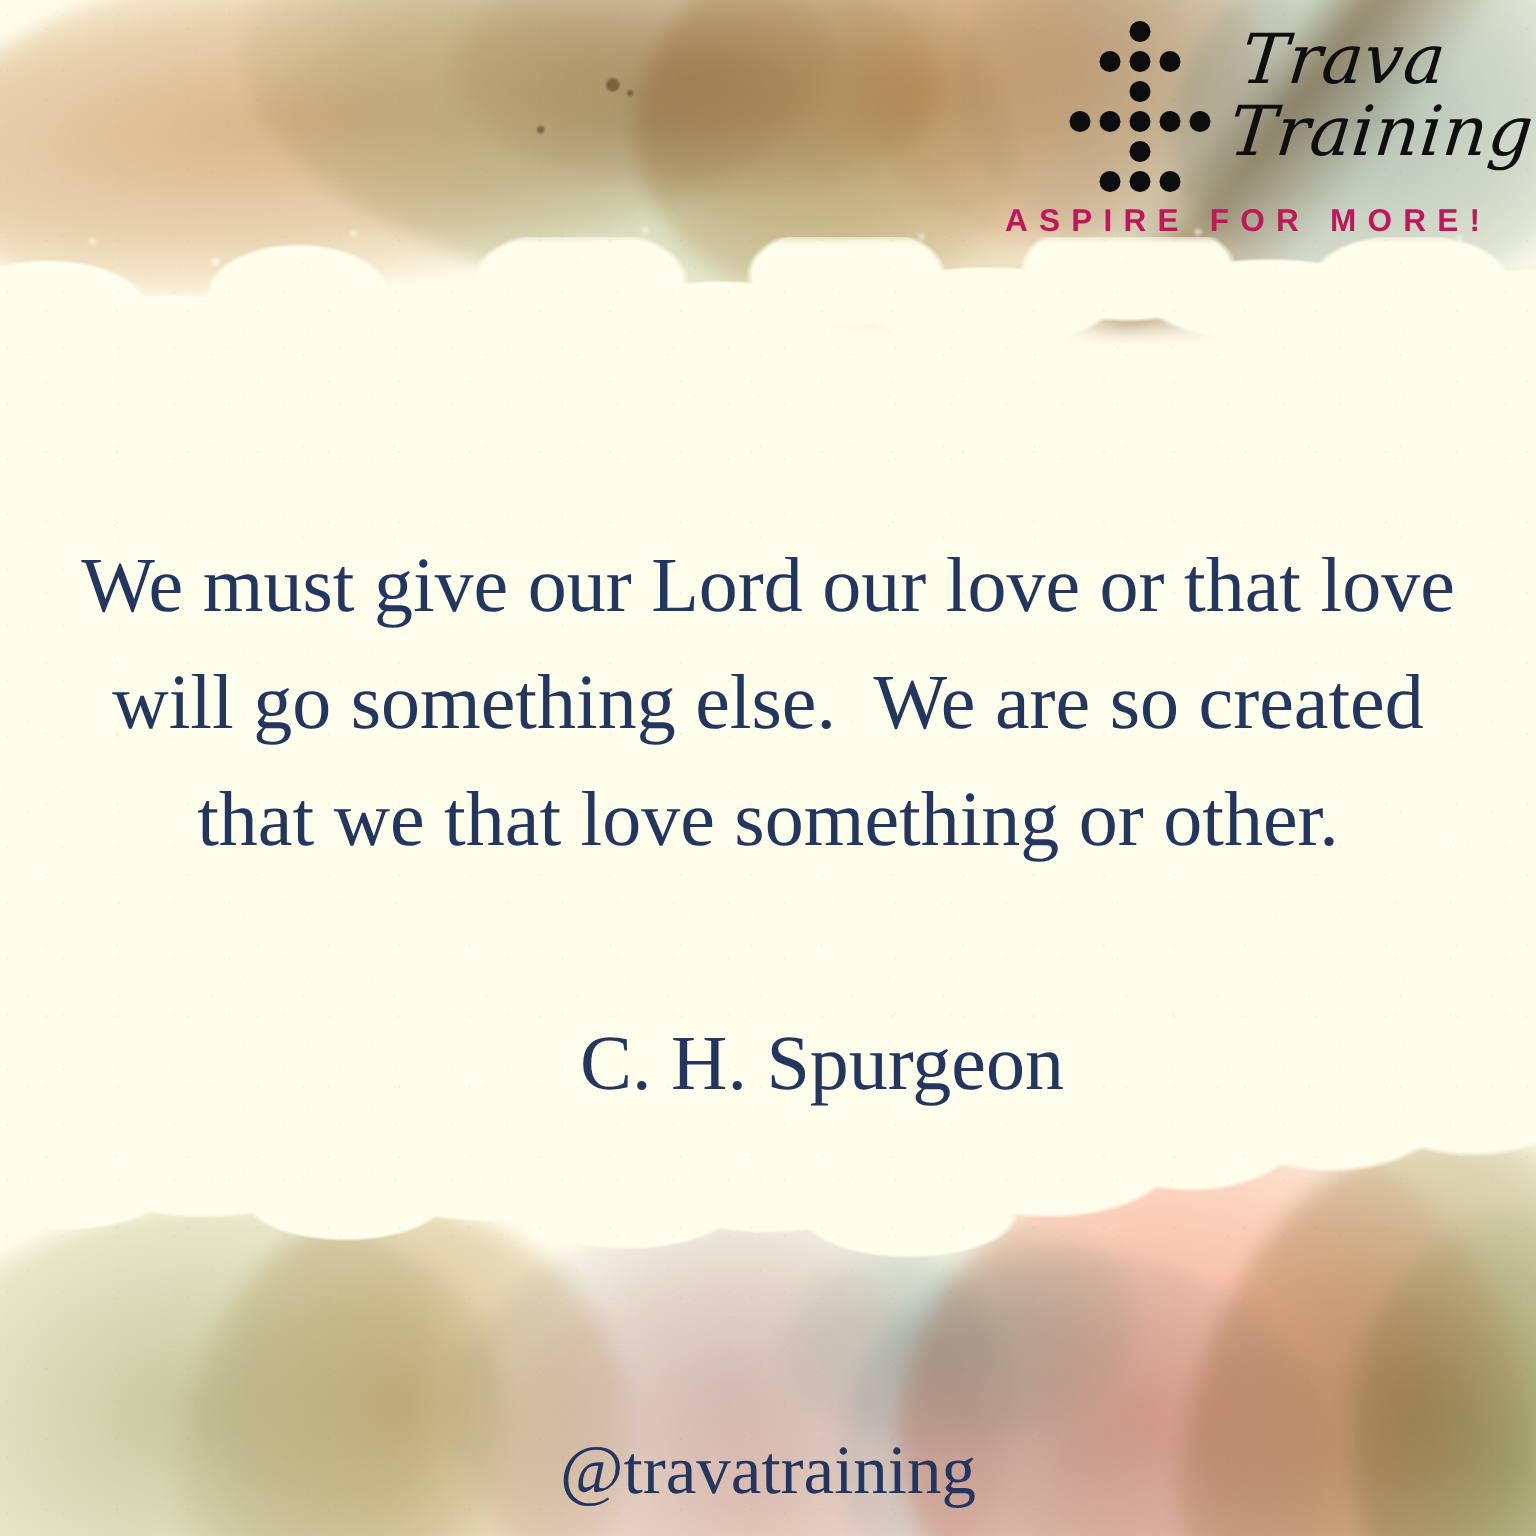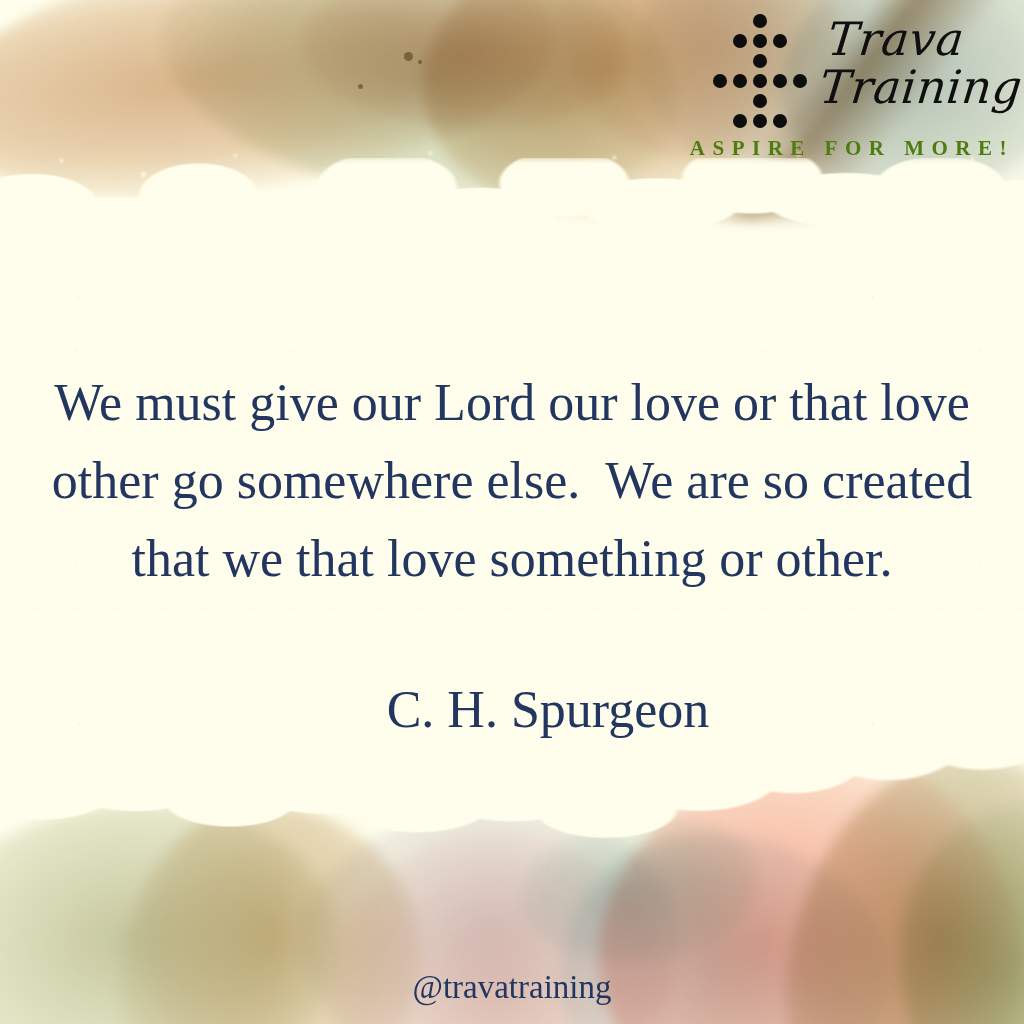--- a/index.html
+++ b/index.html
@@ -313,34 +313,34 @@
     white-space: nowrap;
     transform: skewX(-6deg);
   }
   .script-1 { left: 8px; top: 8px; font-size: 46px; }
   .script-2 { left: 0px; top: 56px; font-size: 46px; }
   #logo-tagline {
     position: absolute;
     left: 2px;
     top: 128px;
     width: 344px;
-    text-align: right;
-    font-family: Liberation Serif, serif;
+    text-align: left;
+    font-family: Liberation Sans, sans-serif;
     font-size: 21px;
     font-weight: 700;
     letter-spacing: 7.5px;
-    color: #4d7c0f;
+    color: #be185d;
     white-space: nowrap;
   }
 
   
   #quote-block {
     position: absolute;
     left: 0;
-    top: 364px;
+    top: 352px;
     width: 1024px;
     z-index: 5;
     text-align: center;
   }
   .quote-line {
     font-family: "Liberation Serif", "DejaVu Serif", serif;
     font-size: 52px;
     line-height: 78px;
     color: #22365f;
     white-space: pre;
@@ -359,21 +359,21 @@
   }
 
   
   #handle {
     position: absolute;
     left: 0;
     bottom: 18px;
     width: 1024px;
     text-align: center;
     font-family: "Liberation Serif", "DejaVu Serif", serif;
-    font-size: 33px;
+    font-size: 46px;
     color: #22365f;
     z-index: 7;
   }
 </style>
 </head>
 <body>
 
 <div id="card">
 
   <div class="wc-layer" id="wc-top">
@@ -427,21 +427,21 @@
     </div>
     <div id="logo-words">
       <div class="script script-1">Trava</div>
       <div class="script script-2">Training</div>
     </div>
     <div id="logo-tagline">ASPIRE FOR MORE!</div>
   </div>
 
   <div id="quote-block">
     <div class="quote-line">We must give our Lord our love or that love</div>
-    <div class="quote-line">other go somewhere else.  We are so created</div>
+    <div class="quote-line">will go something else.  We are so created</div>
     <div class="quote-line">that we that love something or other.</div>
   </div>
 
   <div id="attribution">C. H. Spurgeon</div>
 
   <div id="handle">@travatraining</div>
 
 </div>
 
 </body></html>

